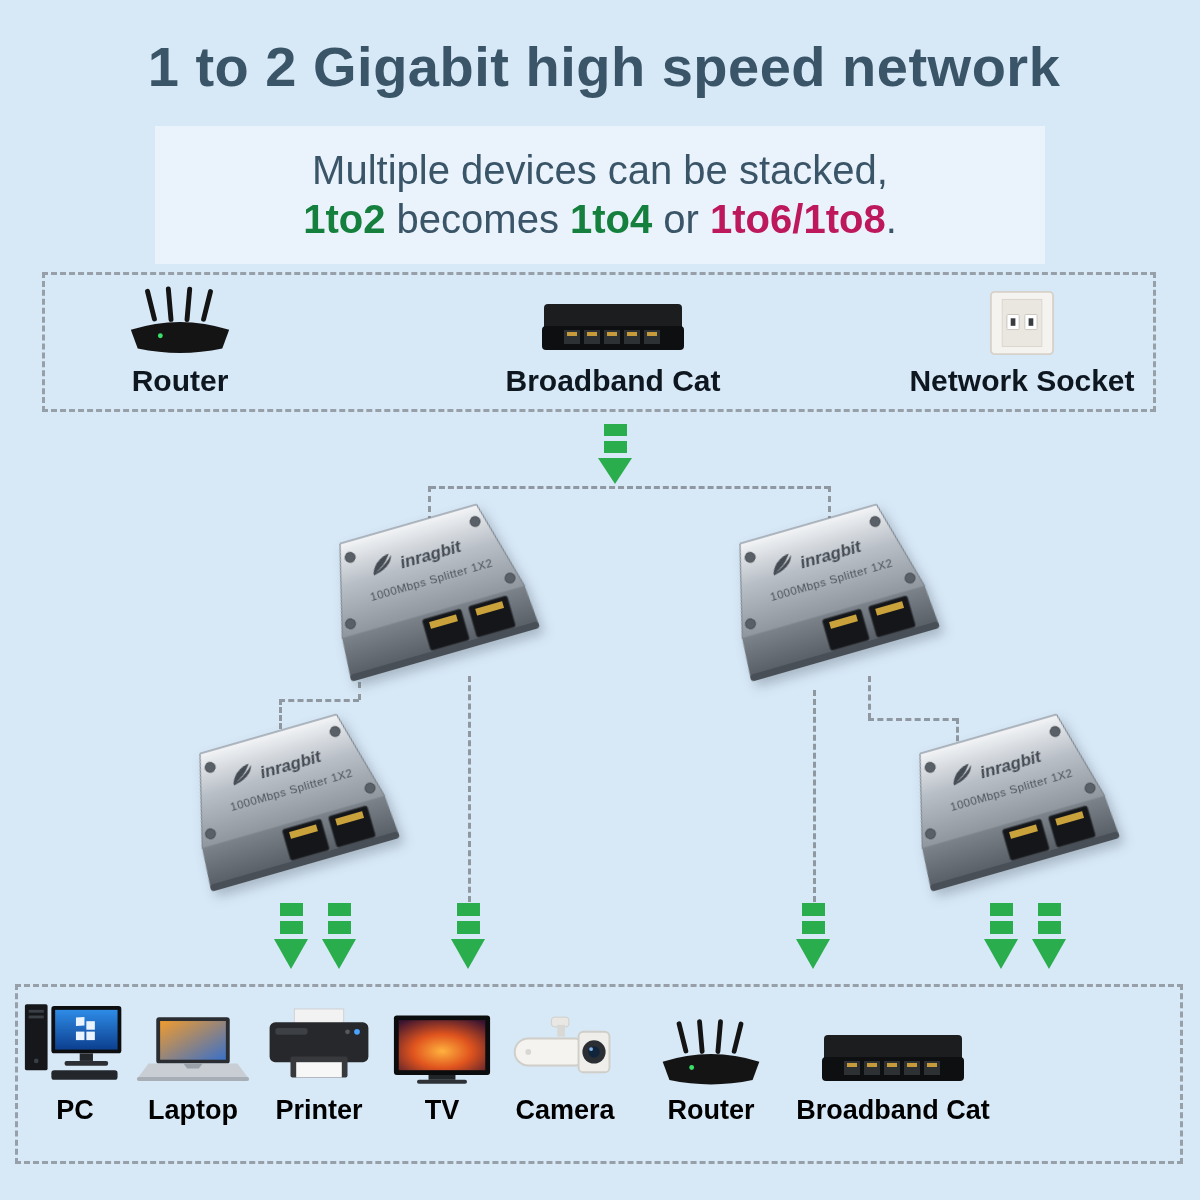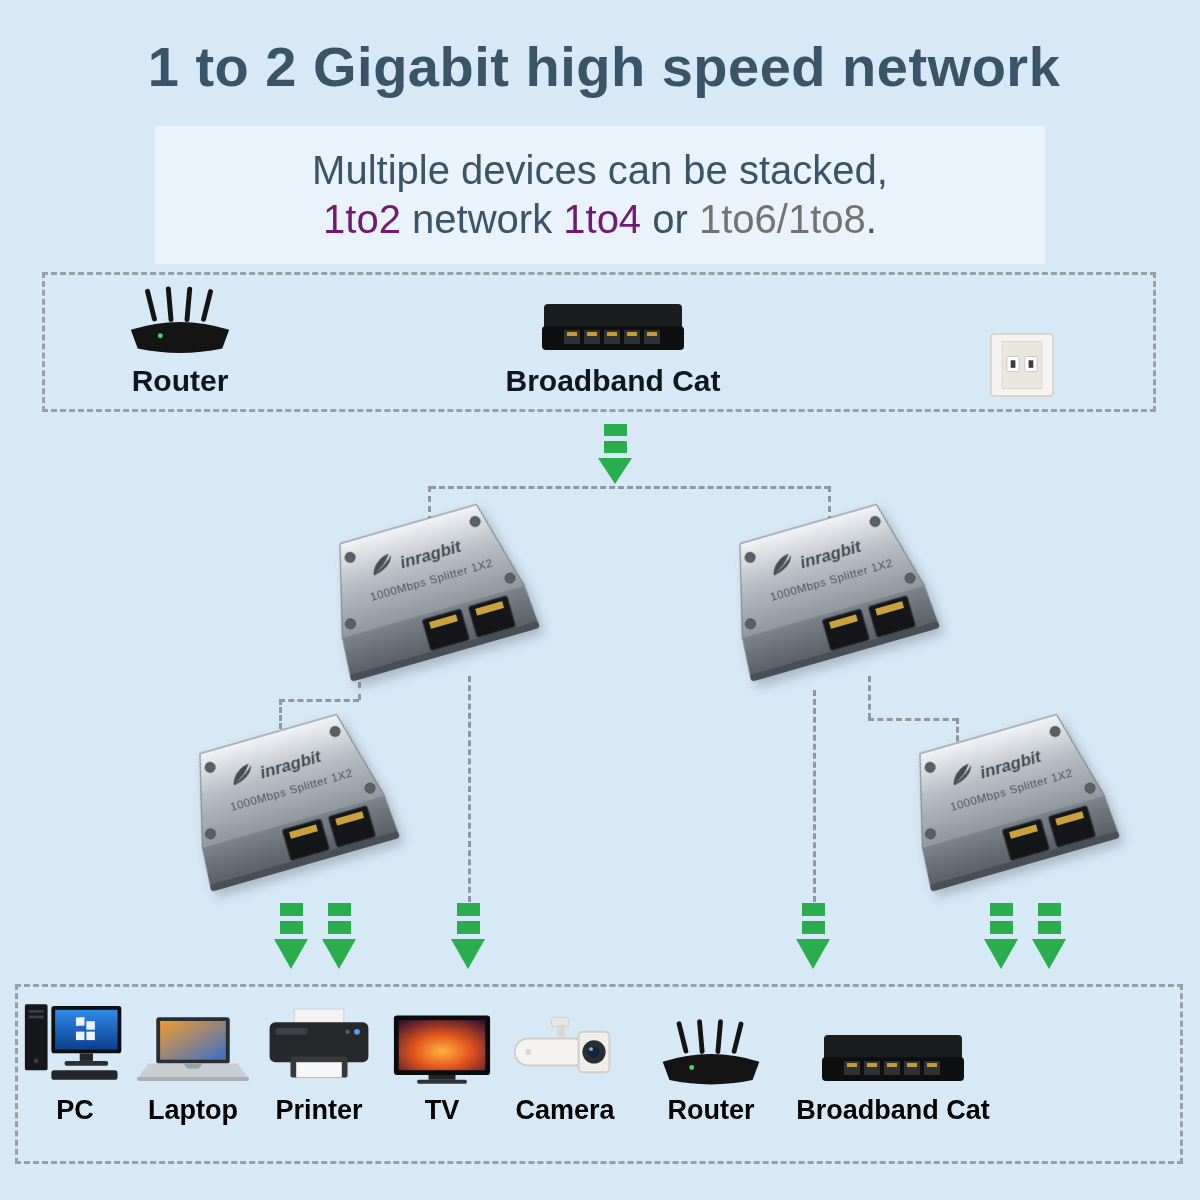--- a/index.html
+++ b/index.html
@@ -4,22 +4,22 @@
 <style>
   *{margin:0;padding:0;box-sizing:border-box}
   body{background:#ffffff}
   .canvas{position:relative;width:1200px;height:1200px;background:#d7e8f7;
     font-family:"Liberation Sans",sans-serif;overflow:hidden}
   .title{position:absolute;left:4px;top:34px;width:100%;text-align:center;
     font-size:56px;font-weight:800;color:#3a5568;letter-spacing:.5px}
   .subbox{position:absolute;left:155px;top:126px;width:890px;height:138px;background:#eaf3fb;
     display:flex;flex-direction:column;align-items:center;justify-content:center;gap:4px;
     font-size:40px;color:#3a5568}
-  .subbox .orange{color:#701a75;font-weight:400}
-  .subbox .blue{color:#737373;font-weight:400}
+  .subbox .orange{color:#15803d;font-weight:700}
+  .subbox .blue{color:#be185d;font-weight:700}
   .dashbox{position:absolute;border:3px dashed #97a0a8}
   .group{position:absolute;display:flex;flex-direction:column;align-items:center;justify-content:flex-start}
   .group .ic{display:flex;align-items:flex-end;justify-content:center;flex:1}
   .glabel{font-weight:700;color:#0e171f;white-space:nowrap}
   .src .glabel{font-size:30px;margin-top:8px}
   .dev .glabel{font-size:27px;margin-top:8px;color:#000000}
   .dv{position:absolute;width:0;border-left:3px dashed #8f98a0}
   .dh{position:absolute;height:0;border-top:3px dashed #8f98a0}
   .garrow{position:absolute;display:flex;flex-direction:column;align-items:center;gap:5px;width:34px}
   .garrow .bar{width:23px;height:13px;background:#29ad4d}
@@ -59,21 +59,21 @@
         <stop offset="0" stop-color="#2e8be6"></stop>
           <stop offset="1" stop-color="#0c3f8f"></stop>
       </linearGradient>
     </defs>
   </svg>
 
   <div class="title">1 to 2 Gigabit high speed network</div>
 
   <div class="subbox">
     <div>Multiple devices can be stacked,</div>
-    <div><span class="orange">1to2</span><span> network </span><span class="orange">1to4</span><span> or </span><span class="blue">1to6/1to8</span><span>.</span></div>
+    <div><span class="orange">1to2</span><span> becomes </span><span class="orange">1to4</span><span> or </span><span class="blue">1to6/1to8</span><span>.</span></div>
   </div>
 
   <div class="dashbox" style="left:42px;top:272px;width:1114px;height:140px"></div>
 
   <div class="group src" style="left:70px;top:286px;width:220px;height:112px">
     <span class="ic">
       <svg width="118" height="70" viewBox="0 0 120 70">
         <g fill="#141414">
           <rect x="28" y="2" width="5" height="34" rx="2.5" transform="rotate(-14 30 19)"></rect>
           <rect x="47" y="0" width="5" height="36" rx="2.5" transform="rotate(-5 49 18)"></rect>
@@ -115,20 +115,21 @@
     <span class="ic">
       <svg width="66" height="66" viewBox="0 0 70 70">
         <rect x="2" y="2" width="66" height="66" rx="4" fill="#f5f3ef" stroke="#d6d2ca" stroke-width="2"></rect>
         <rect x="14" y="10" width="42" height="50" fill="#eae7e0" stroke="#d9d5cd"></rect>
         <rect x="19" y="26" width="13" height="16" rx="1" fill="#ffffff" stroke="#c9c5bd"></rect>
         <rect x="23" y="30" width="5" height="8" fill="#3a3d40"></rect>
         <rect x="38" y="26" width="13" height="16" rx="1" fill="#ffffff" stroke="#c9c5bd"></rect>
         <rect x="42" y="30" width="5" height="8" fill="#3a3d40"></rect>
       </svg>
     </span>
+    <span class="glabel">Network Socket</span>
   </div>
 
   <div class="garrow sm" style="left:598px;top:424px">
     <span class="bar"></span>
       <span class="bar"></span>
       <span class="tri"></span>
   </div>
 
   <div class="dh" style="left:430px;top:486px;width:400px"></div>
   <div class="dv" style="left:428px;top:486px;height:36px"></div>

